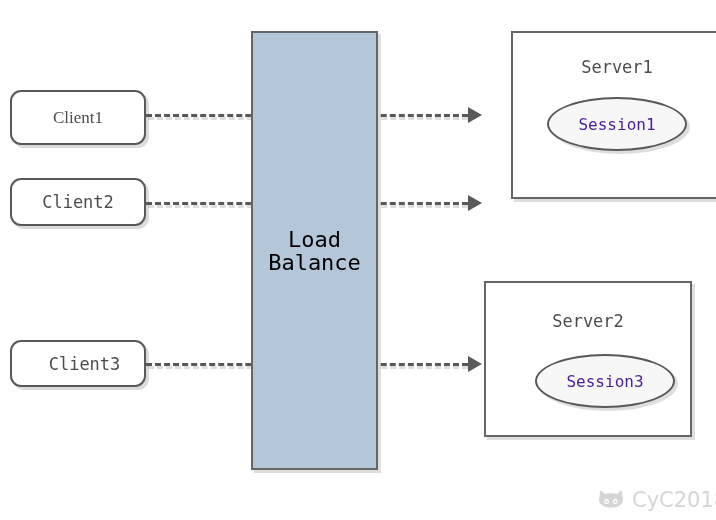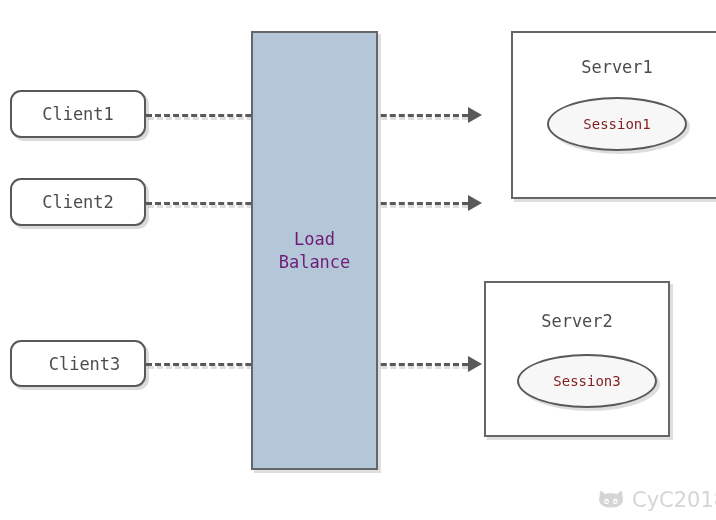--- a/index.html
+++ b/index.html
@@ -40,22 +40,22 @@
     position: absolute;
     background: #b4c7d9;
     border: 2px solid #666666;
     box-sizing: border-box;
     box-shadow: 3px 3px 0 0 rgba(0,0,0,0.13);
     display: flex;
     align-items: center;
     justify-content: center;
   }
   .lb-box span {
-    color: #701a75;
-    font-size: 17px;
+    color: #000000;
+    font-size: 22px;
     line-height: 23px;
     text-align: center;
     white-space: pre-line;
   }
 
   
   .server-box {
     position: absolute;
     background: #ffffff;
     border: 2px solid #666666;
@@ -77,22 +77,22 @@
     background: #f7f7f7;
     border: 2px solid #595959;
     border-radius: 50%;
     box-sizing: border-box;
     box-shadow: 3px 3px 0 0 rgba(0,0,0,0.13);
     display: flex;
     align-items: center;
     justify-content: center;
   }
   .session-ellipse span {
-    color: #7f1d1d;
-    font-size: 14px;
+    color: #4c1d95;
+    font-size: 16px;
   }
 
   
   .arrow-wrap {
     position: absolute;
   }
   .arrow-line {
     position: absolute;
     left: 0;
     top: 0;
@@ -127,21 +127,21 @@
     font-size: 21px;
     user-select: none;
   }
   .watermark svg { display: block; }
 </style>
 </head>
 <body>
 
 <div id="canvas">
 
-  <div class="client-box" style="left:10px; top:90px; width:136px; height:48px;">
+  <div class="client-box" style="left:10px; top:90px; width:136px; height:55px;font-family:Liberation Serif, serif;">
     <span>Client1</span>
   </div>
 
   <div class="client-box" style="left:10px; top:178px; width:136px; height:48px;">
     <span>Client2</span>
   </div>
 
   <div class="client-box" style="left:10px; top:340px; width:136px; height:47px;padding-left:13px;">
     <span>Client3</span>
   </div>
@@ -171,24 +171,24 @@
 
   <div class="server-box" style="left:511px; top:31px; width:212px; height:168px;">
     <div class="server-label" style="top:24px;">Server1</div>
 
     <div class="session-ellipse" style="left:34px; top:64px; width:140px; height:54px;">
       <span>Session1</span>
     </div>
 
   </div>
 
-  <div class="server-box" style="left:484px; top:281px; width:186px; height:156px;padding-left:28px;">
+  <div class="server-box" style="left:484px; top:281px; width:208px; height:156px;padding-left:28px;">
     <div class="server-label" style="top:28px;">Server2</div>
 
-    <div class="session-ellipse" style="left:31px; top:71px; width:140px; height:54px;">
+    <div class="session-ellipse" style="left:49px; top:71px; width:140px; height:54px;">
       <span>Session3</span>
     </div>
   </div>
 
   <div class="watermark" style="left:598px; top:488px;">
     <span>
       <svg width="26" height="24" viewBox="0 0 26 24" aria-hidden="true">
         <path fill="#d5d5d5" d="M3.2 3.0c-0.7 0-1.2 0.5-1.3 1.2L1.6 8.4C1.2 9.3 1 10.3 1 11.3
           c0 4.9 4.3 8.3 12 8.3s12-3.4 12-8.3c0-1.0-0.2-2.0-0.6-2.9l-0.3-4.2c-0.1-0.7-0.6-1.2-1.3-1.2
           c-0.4 0-0.8 0.2-1.1 0.5l-2.4 2.6C17.7 5.6 15.4 5.2 13 5.2s-4.7 0.4-6.3 0.9L4.3 3.5

